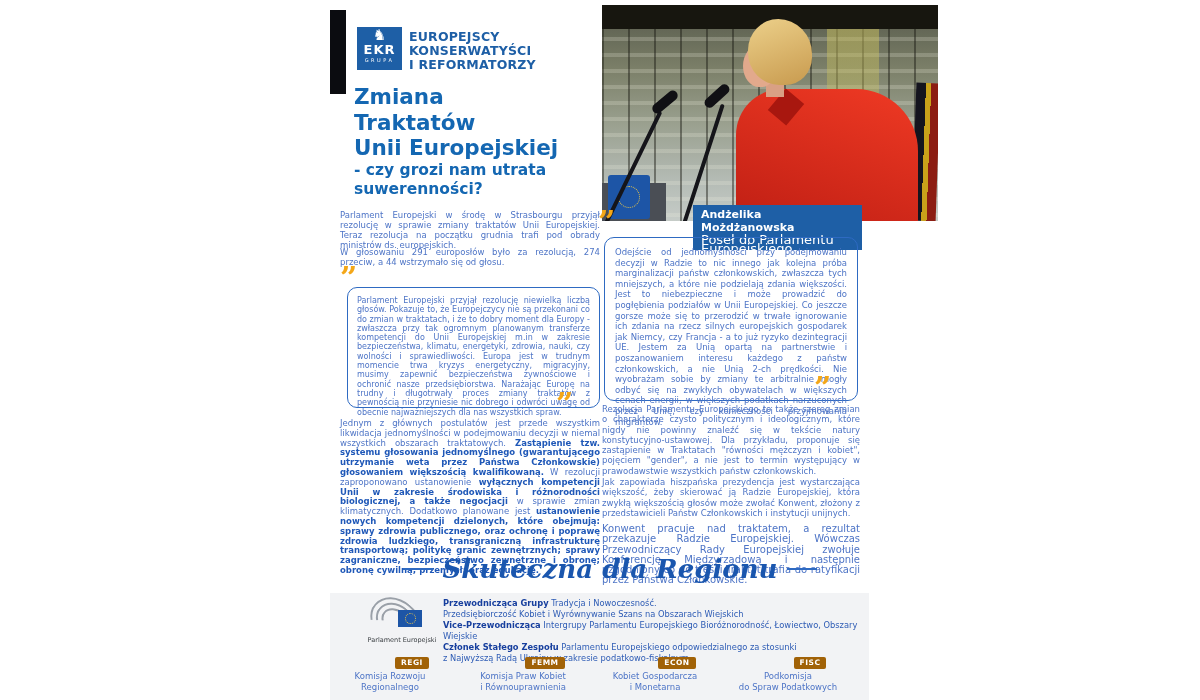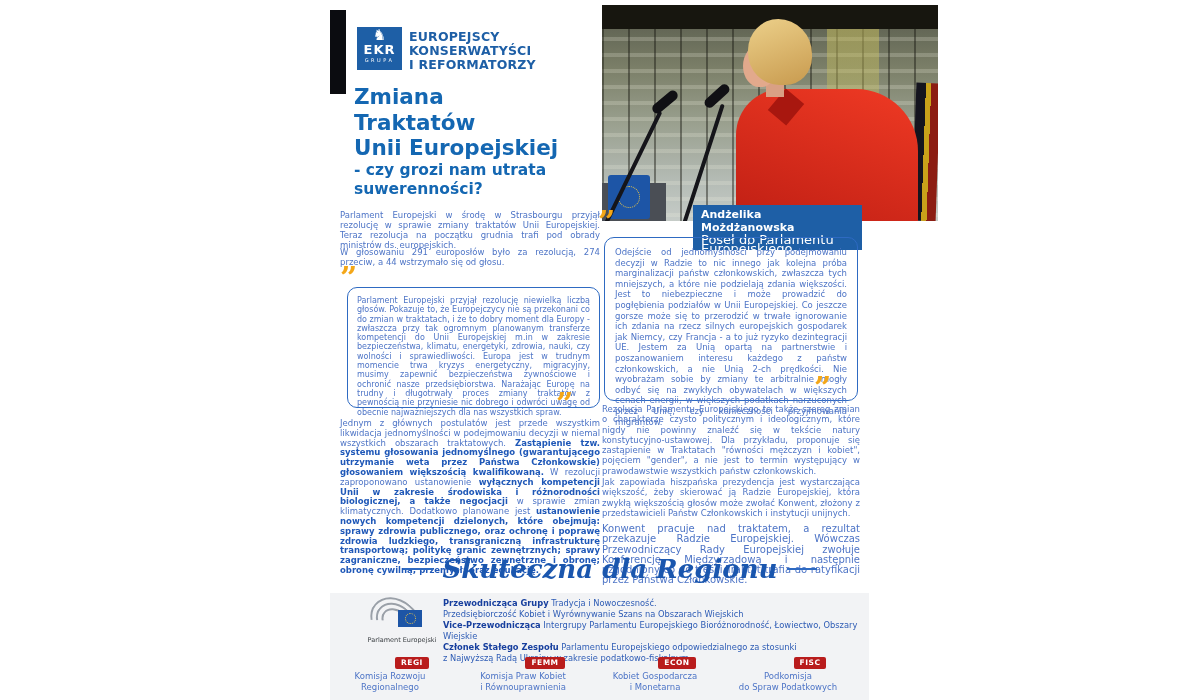--- a/index.html
+++ b/index.html
@@ -94,21 +94,21 @@
   #eu-mini-flag{position:absolute;left:36px;top:12px;width:24px;height:17px;background:#1d55a6;}
   #eu-mini-flag span{position:absolute;left:6.5px;top:3px;width:9px;height:9px;border-radius:50%;
        border:1px dotted #e8c44a;}
   #eu-logo-label{position:absolute;left:-8px;top:38px;width:96px;text-align:center;font-size:6.5px;color:#3c4044;}
 
   #bio{left:443px;top:598px;width:430px;font-size:8.3px;line-height:10.9px;color:#2e5cb5;}
   #bio .b{color:#173f9e;}
 
   .committee{top:650px;width:150px;text-align:center;}
   #com0{left:315px;} #com1{left:448px;} #com2{left:580px;} #com3{left:713px;}
-  .badge{display:inline-block;background:#b91c1c;color:#fff;font-weight:bold;font-size:7.5px;
+  .badge{display:inline-block;background:#a16207;color:#fff;font-weight:bold;font-size:7.5px;
          line-height:9px;padding:1.5px 6px;border-radius:2px;letter-spacing:.5px;margin-left:44px;}
   .com-name{font-size:8.5px;line-height:10.5px;color:#4d74c6;margin-top:2px;}
 </style>
 </head>
 <body>
 
 <div id="canvas">
 
   <div class="abs" id="dark-strip"></div>
 

